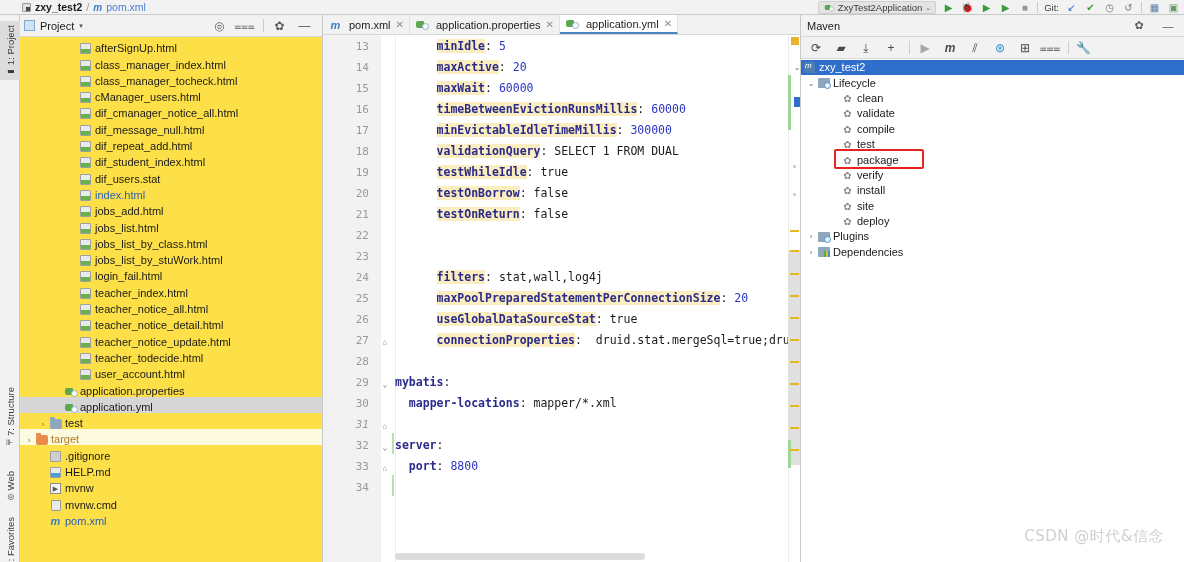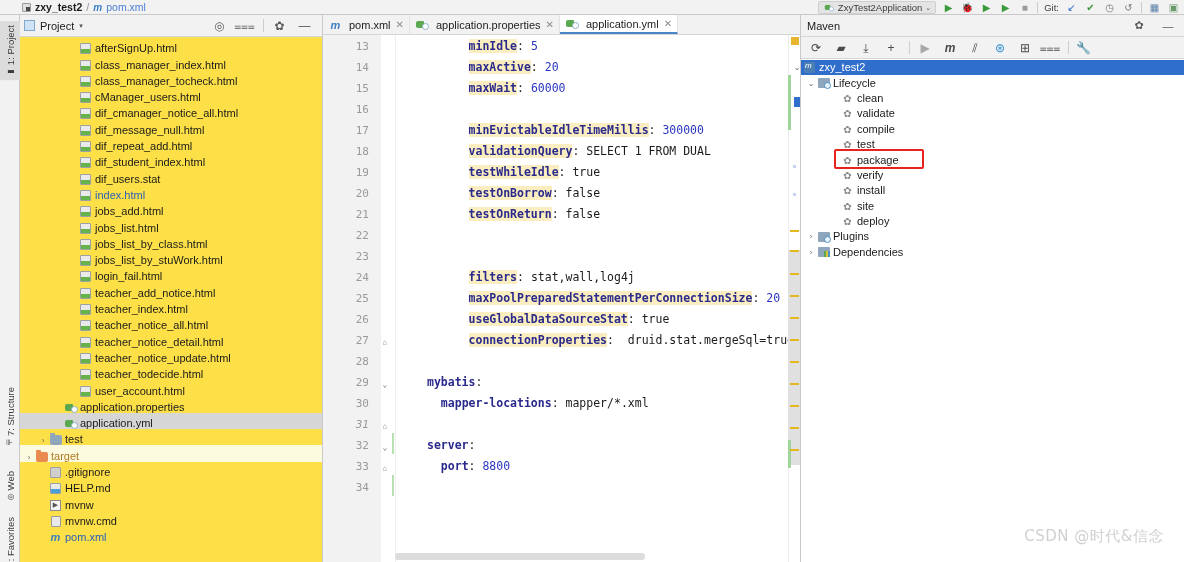--- a/index.html
+++ b/index.html
@@ -112,21 +112,21 @@
   #codearea{ flex:1; position:relative; background:#ffffff; overflow:hidden; }
   #gutter{ position:absolute; left:0; top:0; width:58px; height:100%; background:#f2f2f2; }
   #foldcol{ position:absolute; left:58px; top:0; width:14px; height:100%; background:#ffffff;}
   .codeline{
     position:absolute; left:0; right:0; height:21px; display:flex; align-items:flex-end;
     font-family:"DejaVu Sans Mono", monospace; font-size:11.5px;
   }
   .lnum{ width:52px; text-align:right; padding-right:6px; color:#999a9c; font-size:11px; flex:none;
          font-family:"DejaVu Sans Mono", monospace;}
   .fold{ width:20px; flex:none; text-align:center; color:#9a9a9a; font-size:8px;}
-  .ctext{ white-space:pre; flex:1;margin-left:32px; }
+  .ctext{ white-space:pre; flex:1; }
   .kname{ color:#2a2a8c; font-weight:bold; background:#faedbf; }
   .kname.nohl{ background:transparent; }
   .cval{ color:#1b1b1b; }
   .cnum{ color:#2b36c0; }
   .colon{ color:#1b1b1b; }
   .guideline{ position:absolute; left:72px; top:0; bottom:0; width:1px; background:#eeeeee;}
   .greenbar{ position:absolute; left:69px; width:2px; background:#b7e1b0; }
   
   #stripe{ position:absolute; right:0; top:0; width:12px; height:100%; background:#ffffff; border-left:1px solid #ececec;}
   .stripe-mark{ position:absolute; right:1px; width:9px; height:2px; background:#e3b81f;}
@@ -344,27 +344,20 @@
         <span class="ic">
           <span class="icon-html"></span>
         </span>
         <span class="lbl">login_fail.html</span>
       </div>
       <div class="row" style="padding-left: 47px;">
         <span class="arrow"></span>
         <span class="ic">
           <span class="icon-html"></span>
         </span>
-        <span class="lbl">teacher_add_notice.html</span>
-      </div>
-      <div class="row" style="padding-left: 47px;">
-        <span class="arrow"></span>
-        <span class="ic">
-          <span class="icon-html"></span>
-        </span>
         <span class="lbl">teacher_index.html</span>
       </div>
       <div class="row" style="padding-left: 47px;">
         <span class="arrow"></span>
         <span class="ic">
           <span class="icon-html"></span>
         </span>
         <span class="lbl">teacher_notice_all.html</span>
       </div>
       <div class="row" style="padding-left: 47px;">
@@ -504,20 +497,21 @@
           <span class="ctext"><span>      </span><span class="kname">maxActive</span><span class="colon">:</span><span class="cnum"> 20</span></span>
         </div>
         <div class="codeline" style="top: 39px;">
           <span class="lnum">15</span>
           <span class="fold"></span>
           <span class="ctext"><span>      </span><span class="kname">maxWait</span><span class="colon">:</span><span class="cnum"> 60000</span></span>
         </div>
         <div class="codeline" style="top: 60px;">
           <span class="lnum">16</span>
           <span class="fold"></span>
+          <span class="ctext"><span>      </span><span class="kname">timeBetweenEvictionRunsMillis</span><span class="colon">:</span><span class="cnum"> 60000</span></span>
         </div>
         <div class="codeline" style="top: 81px;">
           <span class="lnum">17</span>
           <span class="fold"></span>
           <span class="ctext"><span>      </span><span class="kname">minEvictableIdleTimeMillis</span><span class="colon">:</span><span class="cnum"> 300000</span></span>
         </div>
         <div class="codeline" style="top: 102px;">
           <span class="lnum">18</span>
           <span class="fold"></span>
           <span class="ctext"><span>      </span><span class="kname">validationQuery</span><span class="colon">:</span><span class="cval"> SELECT 1 FROM DUAL</span></span>

